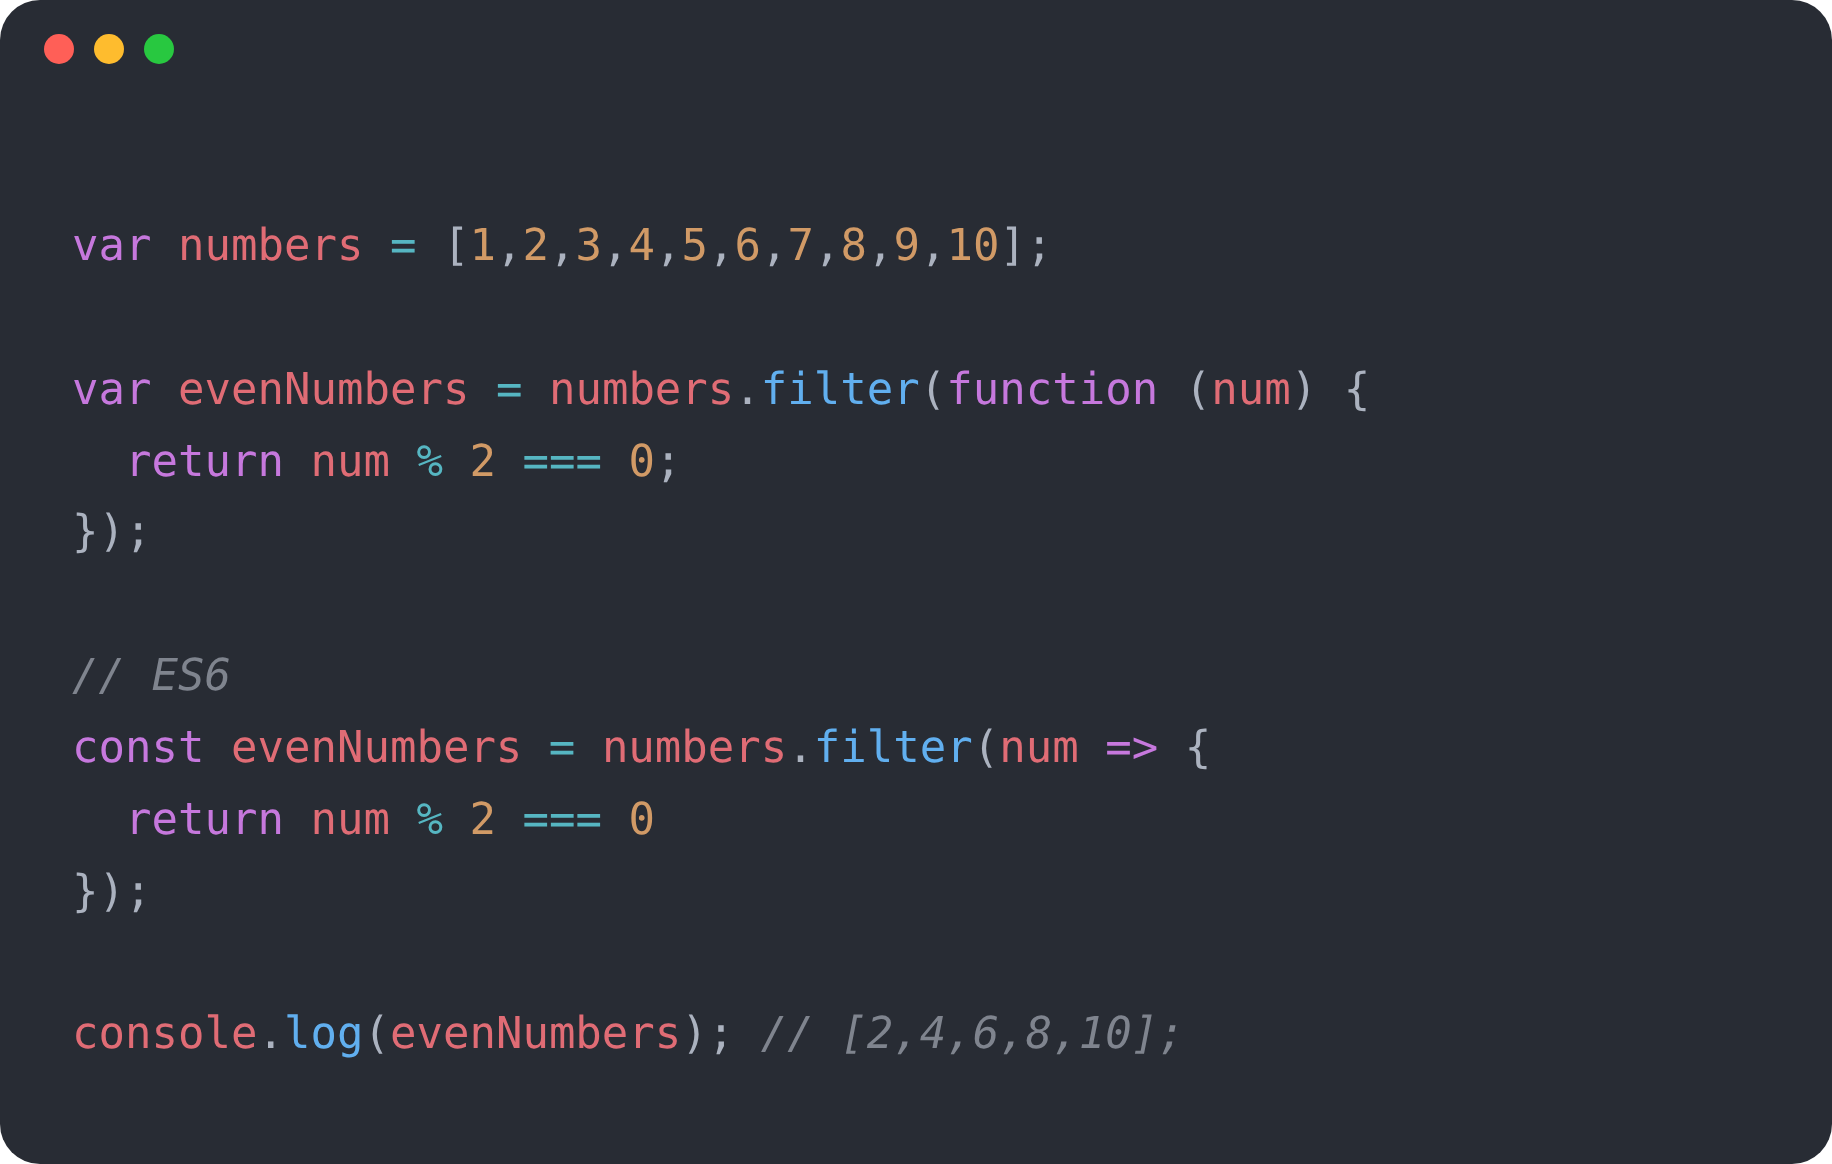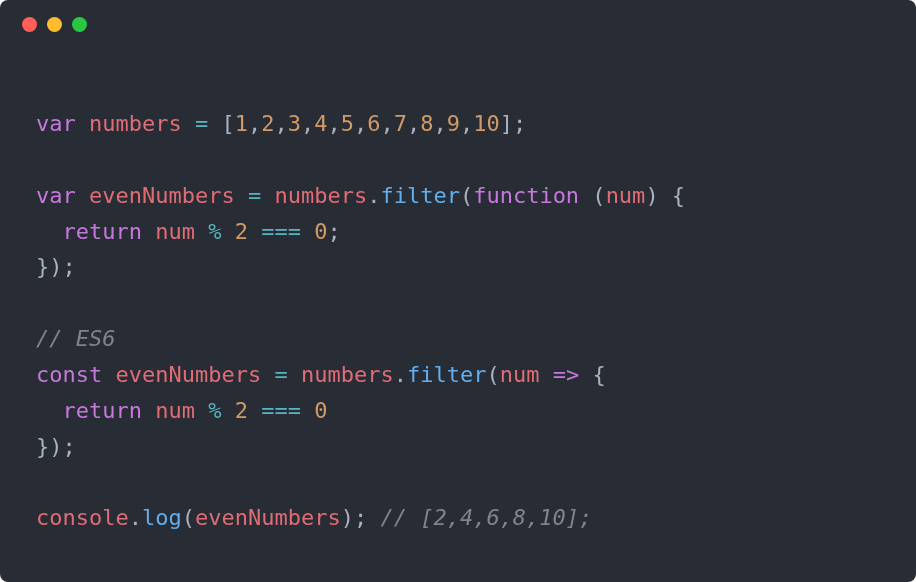--- a/index.html
+++ b/index.html
@@ -11,21 +11,21 @@
       background: #ffffff;
       display: flex;
       align-items: flex-start;
       justify-content: flex-start;
       font-family: 'SF Mono', 'Monaco', 'Menlo', 'Consolas', monospace;
     }
     .window {
       width: 916px;
       height: 582px;
       background: #282c34;
-      border-radius: 8px;
+      border-radius: 20px;
       overflow: hidden;
       display: flex;
       flex-direction: column;
     }
     .titlebar {
       height: 48px;
       display: flex;
       align-items: center;
       padding-left: 22px;
       gap: 10px;

